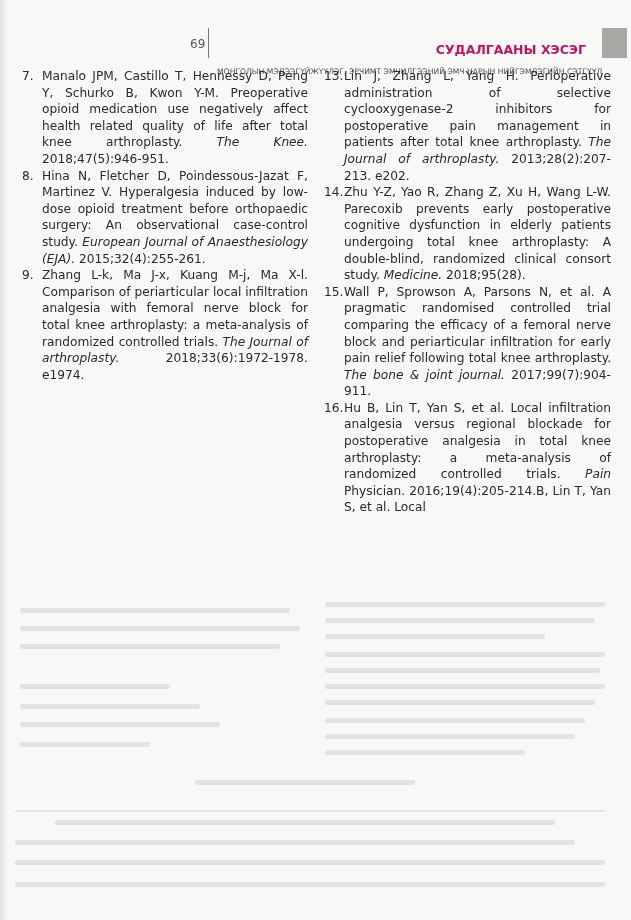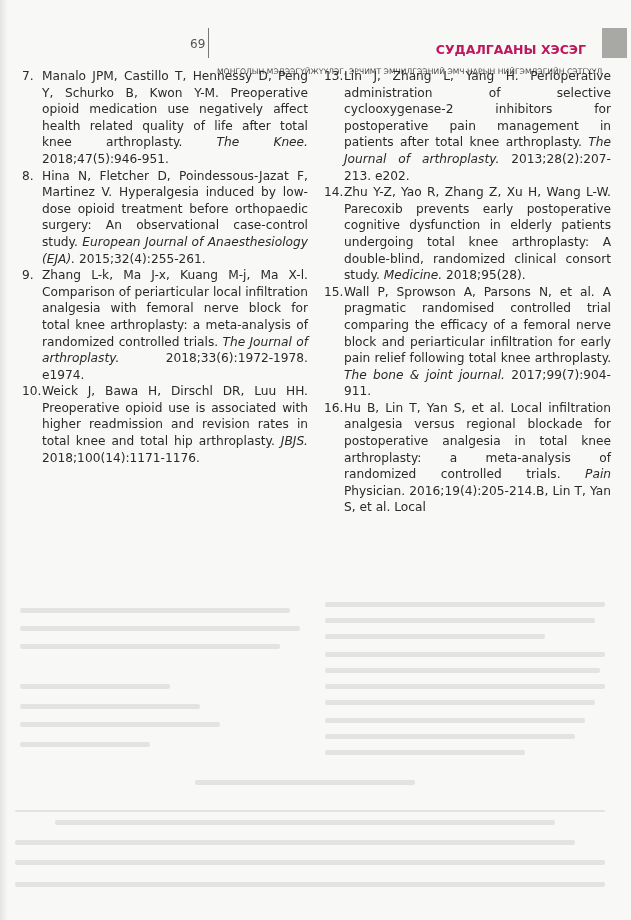--- a/index.html
+++ b/index.html
@@ -130,24 +130,20 @@
     <span class="ref-text">Manalo JPM, Castillo T, Hennessy D, Peng Y, Schurko B, Kwon Y-M. Preoperative opioid medication use negatively affect health related quality of life after total knee arthroplasty. </span><span class="ref-journal">The Knee.</span><span> 2018;47(5):946-951.</span>
   </p>
   <p class="ref">
     <span class="ref-num">8.</span>
     <span class="ref-text">Hina N, Fletcher D, Poindessous-Jazat F, Martinez V. Hyperalgesia induced by low-dose opioid treatment before orthopaedic surgery: An observational case-control study. </span><span class="ref-journal">European Journal of Anaesthesiology (EJA).</span><span> 2015;32(4):255-261.</span>
   </p>
   <p class="ref">
     <span class="ref-num">9.</span>
     <span class="ref-text">Zhang L-k, Ma J-x, Kuang M-j, Ma X-l. Comparison of periarticular local infiltration analgesia with femoral nerve block for total knee arthroplasty: a meta-analysis of randomized controlled trials. </span><span class="ref-journal">The Journal of arthroplasty.</span><span> 2018;33(6):1972-1978. e1974.</span>
   </p>
-  <p class="ref">
-    <span class="ref-num">10.</span>
-    <span class="ref-text">Weick J, Bawa H, Dirschl DR, Luu HH. Preoperative opioid use is associated with higher readmission and revision rates in total knee and total hip arthroplasty. </span><span class="ref-journal">JBJS.</span><span> 2018;100(14):1171-1176.</span>
-  </p>
 </div>
 
 <div class="column col-right">
   <p class="ref">
     <span class="ref-num">13.</span>
     <span class="ref-text">Lin J, Zhang L, Yang H. Perioperative administration of selective cyclooxygenase-2 inhibitors for postoperative pain management in patients after total knee arthroplasty. </span><span class="ref-journal">The Journal of arthroplasty.</span><span> 2013;28(2):207-213. e202.</span>
   </p>
   <p class="ref">
     <span class="ref-num">14.</span>
     <span class="ref-text">Zhu Y-Z, Yao R, Zhang Z, Xu H, Wang L-W. Parecoxib prevents early postoperative cognitive dysfunction in elderly patients undergoing total knee arthroplasty: A double-blind, randomized clinical consort study. </span><span class="ref-journal">Medicine.</span><span> 2018;95(28).</span>

